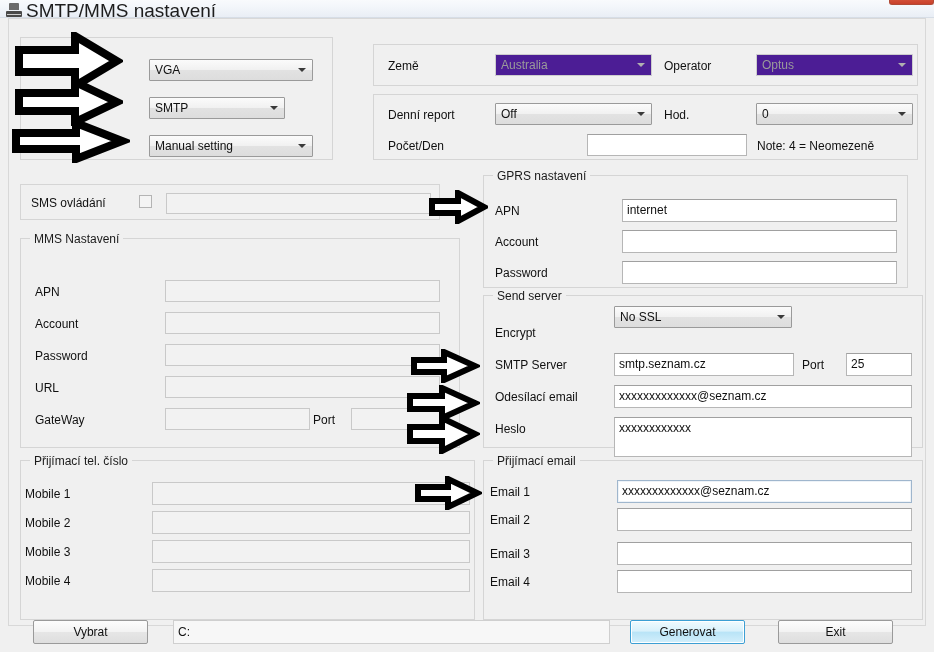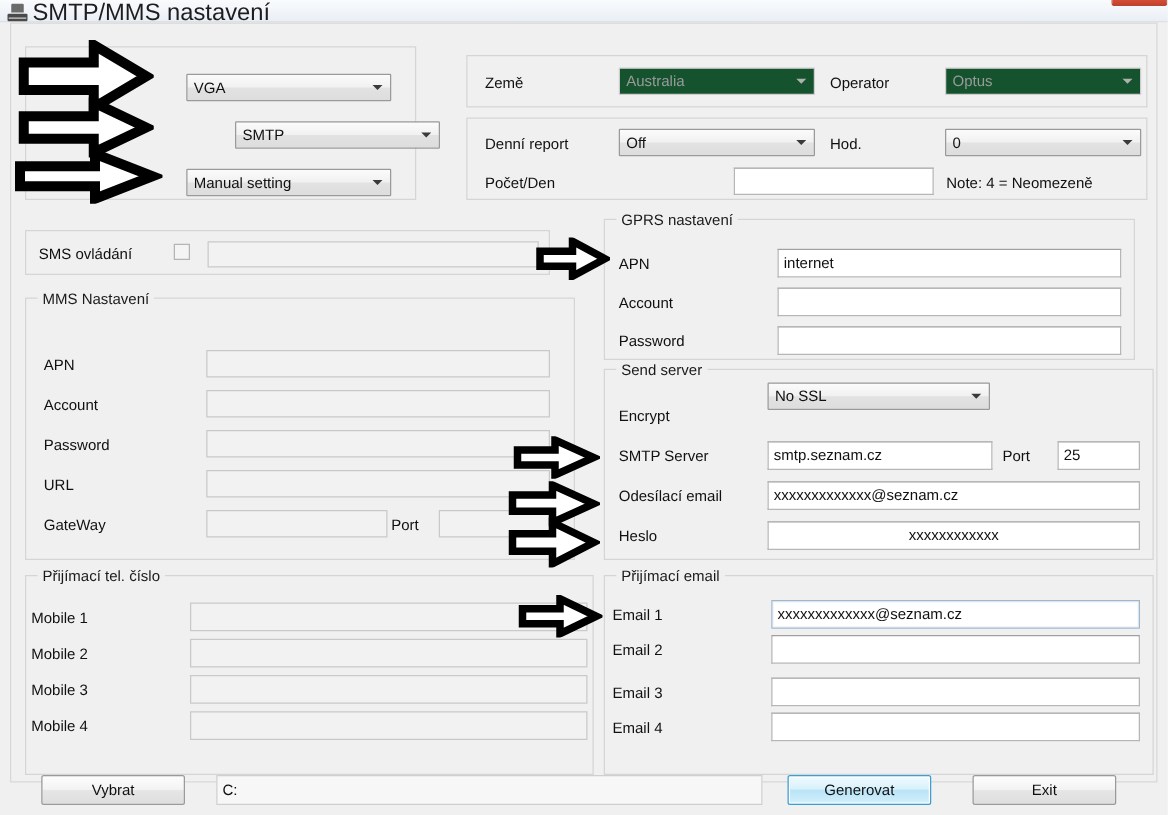--- a/index.html
+++ b/index.html
@@ -139,21 +139,21 @@
     background: linear-gradient(to bottom, #fbfbfb 0%, #f1f1f1 48%, #e2e2e2 52%, #ddd 100%);
     font-size: 12px;
     color: #101010;
     padding: 2px 20px 2px 5px;
     line-height: 16px;
     white-space: nowrap;
     overflow: hidden;
     border-radius: 1px;
   }
   .combo.disabled {
-    background: #14532d;
+    background: #4c1d95;
     border-color: #cdcdcd;
     color: #9a9a9a;
   }
   .combo .arrow {
     position: absolute;
     right: 6px; top: 50%;
     margin-top: -2px;
     width: 0; height: 0;
     border-left: 4px solid transparent;
     border-right: 4px solid transparent;
@@ -212,21 +212,21 @@
     <div class="client-border"></div>
 
     <div class="group" style="left:20px; top:19px; width:313px; height:123px;">
       <div class="lbl" style="left:20px; top:26px;">Status</div>
       <div class="combo" style="left:128px; top:21px; width:164px; height:22px;">
         <span>VGA</span>
         <span class="arrow"></span>
       </div>
 
       <div class="lbl" style="left:20px; top:64px;">Režim</div>
-      <div class="combo" style="left:128px; top:59px; width:164px; height:22px;margin-left:39px;">
+      <div class="combo" style="left:128px; top:59px; width:136px; height:22px;">
         <span>SMTP</span>
         <span class="arrow"></span>
       </div>
 
       <div class="lbl" style="left:20px; top:102px;">Nastavení</div>
       <div class="combo" style="left:128px; top:97px; width:164px; height:22px;">
         <span>Manual setting</span>
         <span class="arrow"></span>
       </div>
     </div>
@@ -312,21 +312,21 @@
 
       <div class="lbl" style="left:11px; top:62px;">SMTP Server</div>
       <div class="txt" style="left:130px; top:57px; width:180px; height:23px;">smtp.seznam.cz</div>
       <div class="lbl" style="left:318px; top:62px;">Port</div>
       <div class="txt" style="left:362px; top:57px; width:66px; height:23px;">25</div>
 
       <div class="lbl" style="left:11px; top:94px;">Odesílací email</div>
       <div class="txt" style="left:130px; top:89px; width:298px; height:23px;">xxxxxxxxxxxxx@seznam.cz</div>
 
       <div class="lbl" style="left:11px; top:126px;">Heslo</div>
-      <div class="txt" style="left:130px; top:121px; width:298px; height:23px;text-align:center;">xxxxxxxxxxxx</div>
+      <div class="txt" style="left:130px; top:121px; width:298px; height:40px;">xxxxxxxxxxxx</div>
     </div>
 
     <div class="group" style="left:20px; top:442px; width:455px; height:160px;">
       <div class="legend">Přijímací tel. číslo</div>
 
       <div class="lbl" style="left:4px; top:26px;">Mobile 1</div>
       <div class="txt disabled" style="left:131px; top:21px; width:318px; height:23px;"></div>
 
       <div class="lbl" style="left:4px; top:55px;">Mobile 2</div>
       <div class="txt disabled" style="left:131px; top:50px; width:318px; height:23px;"></div>

